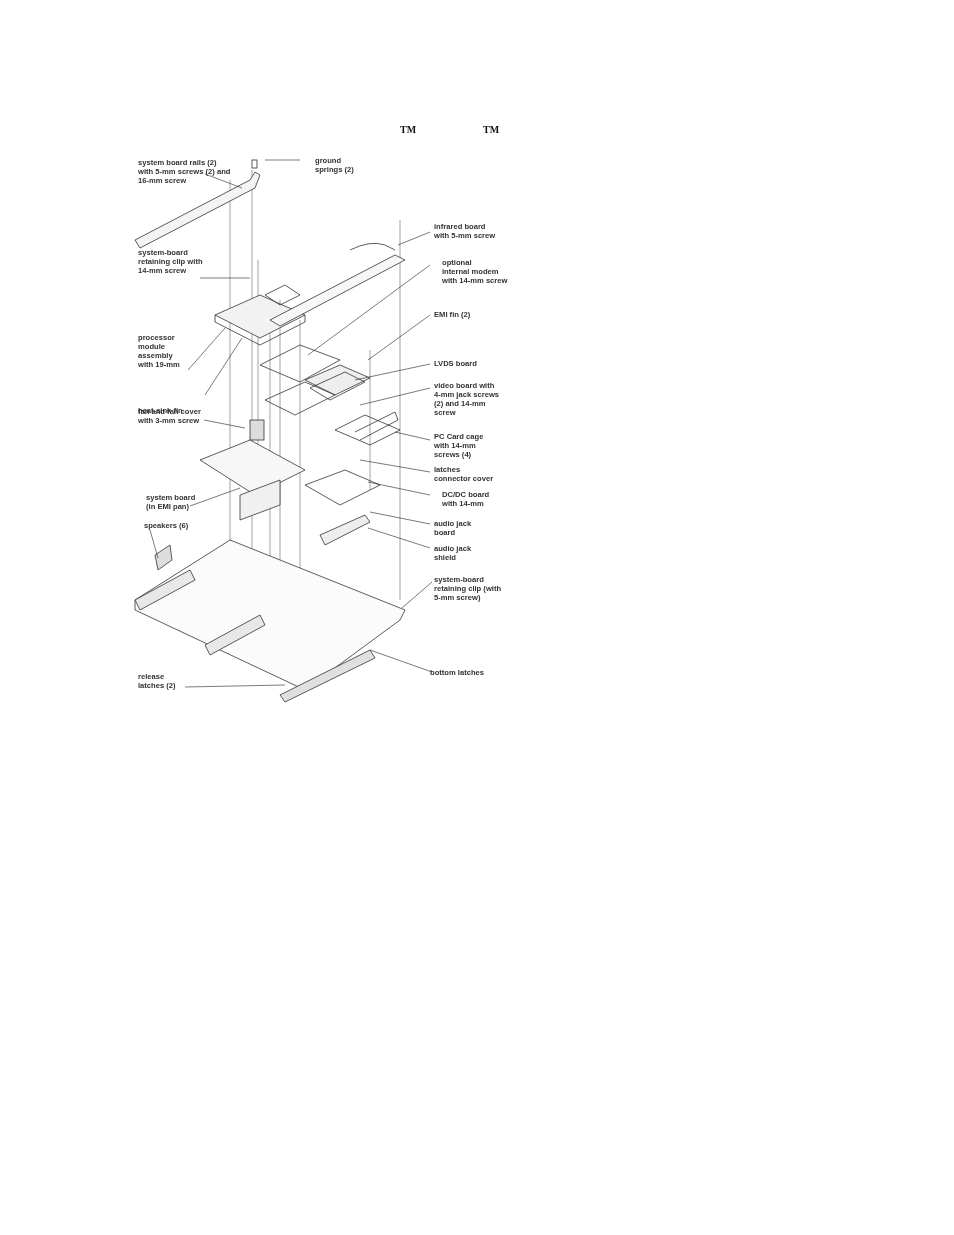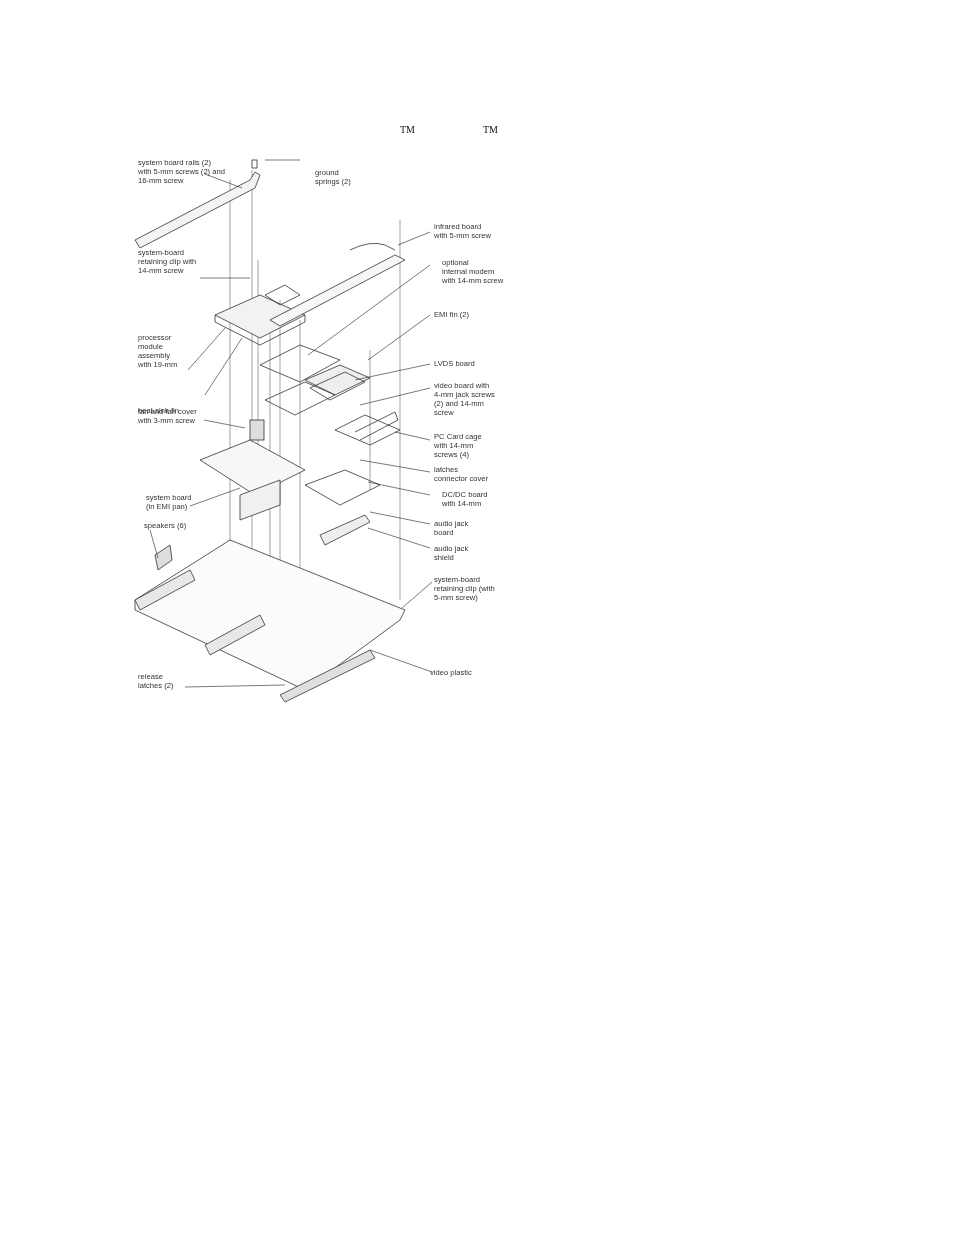--- a/index.html
+++ b/index.html
@@ -1,20 +1,20 @@
 <!DOCTYPE html>
 <html><head>
 <meta charset="utf-8">
 <style>
   html, body { margin: 0; padding: 0; background: #ffffff; }
   body { width: 954px; height: 1235px; position: relative; overflow: hidden;
          font-family: "Liberation Sans", sans-serif; color: #222; }
   .tm { position: absolute; top: 124px; font-family: "Liberation Serif", serif;
-        font-weight: normal; font-size: 10px; color: #111; }
-  .figure { position: absolute; left: 130px; top: 150px; width: 390px; height: 555px; }
+        font-weight: bold; font-size: 10px; color: #111; }
+  .figure { position: absolute; left: 130px; top: 150px; width: 390px; height: 555px; font-weight: bold; }
   .figure svg { position: absolute; left: 0; top: 0; }
   .lbl { position: absolute; font-size: 7.6px; line-height: 9px; color: #333; white-space: pre-line; }
 </style>
 </head>
 <body>
 
 <span class="tm" style="left:400px">TM</span>
 <span class="tm" style="left:483px">TM</span>
 
 <div class="figure">
@@ -89,21 +89,21 @@
       <line x1="300" y1="398" x2="238" y2="378"></line>
       <line x1="302" y1="432" x2="272" y2="458"></line>
       <line x1="302" y1="522" x2="240" y2="500"></line>
       <line x1="55" y1="537" x2="155" y2="535"></line>
     </g>
   </svg>
 
   <div class="lbl" style="left:8px;top:8px">system board rails (2)
 with 5-mm screws (2) and
 16-mm screw</div>
-  <div class="lbl" style="left:185px;top:18px">ground
+  <div class="lbl" style="left:185px;top:6px">ground
 springs (2)</div>
   <div class="lbl" style="left:304px;top:72px">infrared board
 with 5-mm screw</div>
   <div class="lbl" style="left:8px;top:98px">system-board
 retaining clip with
 14-mm screw</div>
   <div class="lbl" style="left:312px;top:108px">optional
 internal modem
 with 14-mm screw</div>
   <div class="lbl" style="left:304px;top:160px">EMI fin (2)</div>
@@ -129,16 +129,16 @@
   <div class="lbl" style="left:312px;top:340px">DC/DC board
 with 14-mm</div>
   <div class="lbl" style="left:304px;top:369px">audio jack
 board</div>
   <div class="lbl" style="left:14px;top:371px">speakers (6)</div>
   <div class="lbl" style="left:304px;top:394px">audio jack
 shield</div>
   <div class="lbl" style="left:304px;top:425px">system-board
 retaining clip (with
 5-mm screw)</div>
-  <div class="lbl" style="left:300px;top:518px">video plastic</div>
+  <div class="lbl" style="left:300px;top:518px">bottom latches</div>
   <div class="lbl" style="left:8px;top:522px">release
 latches (2)</div>
 </div>
 
 </body></html>

